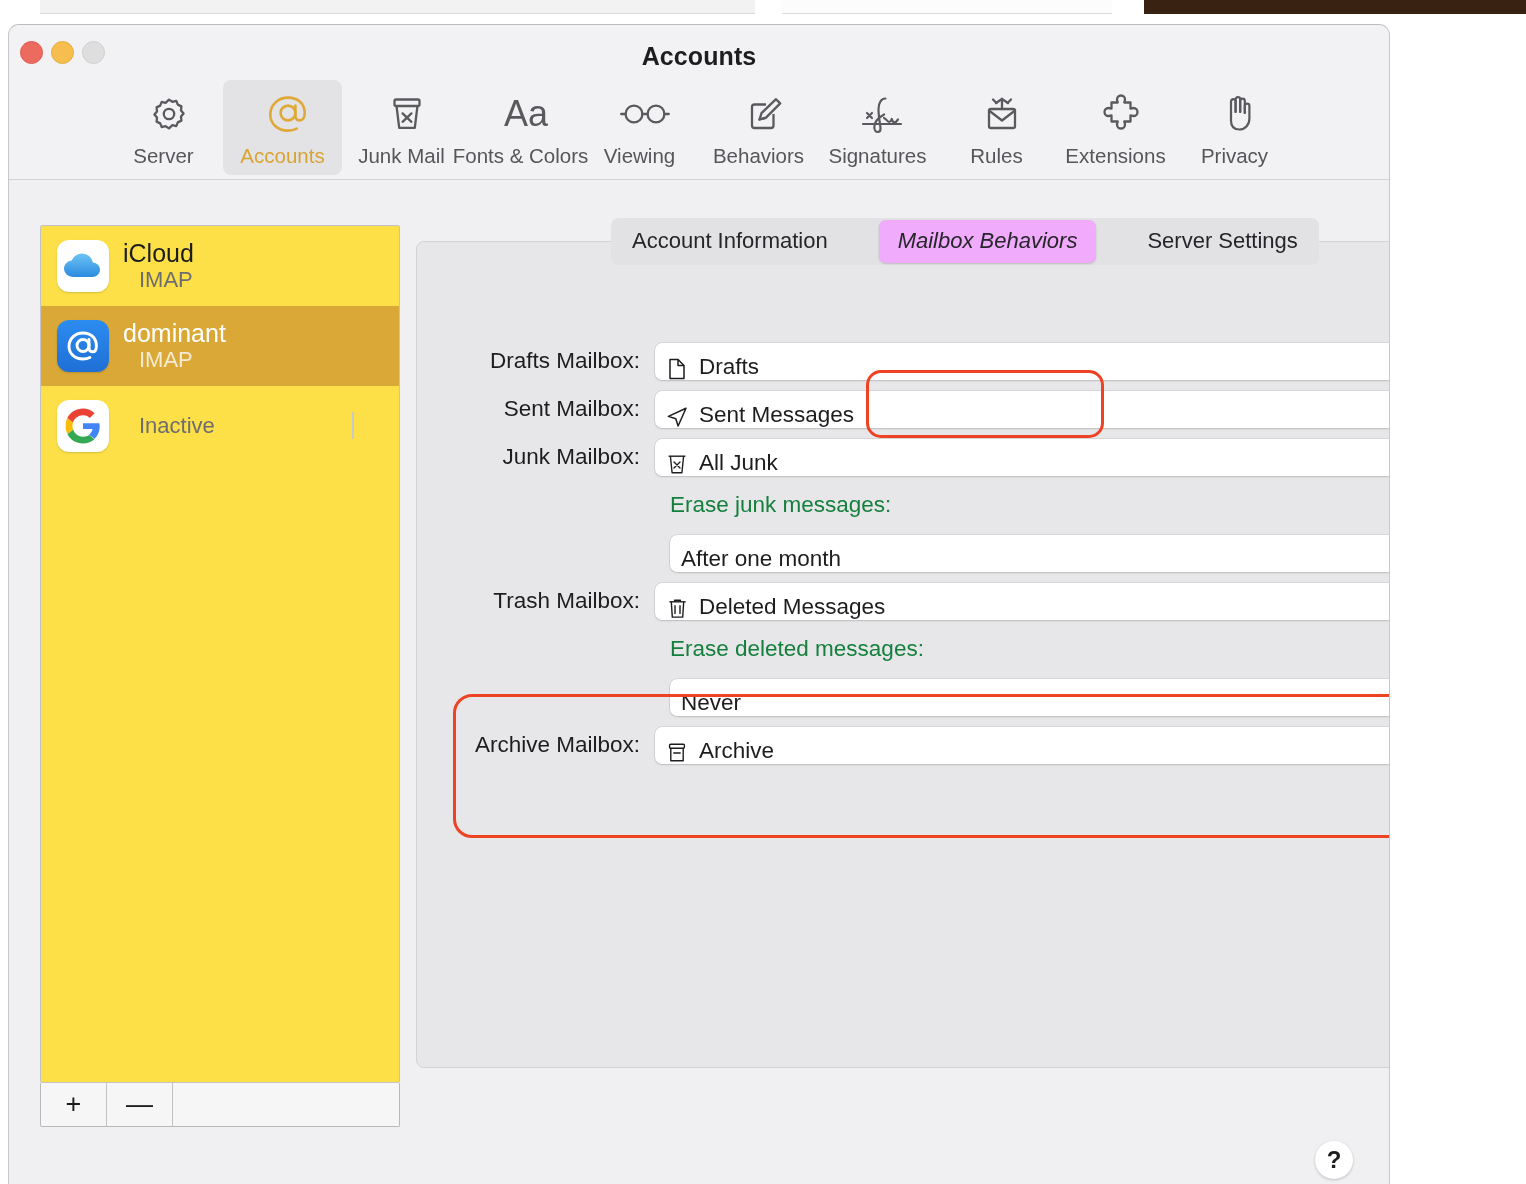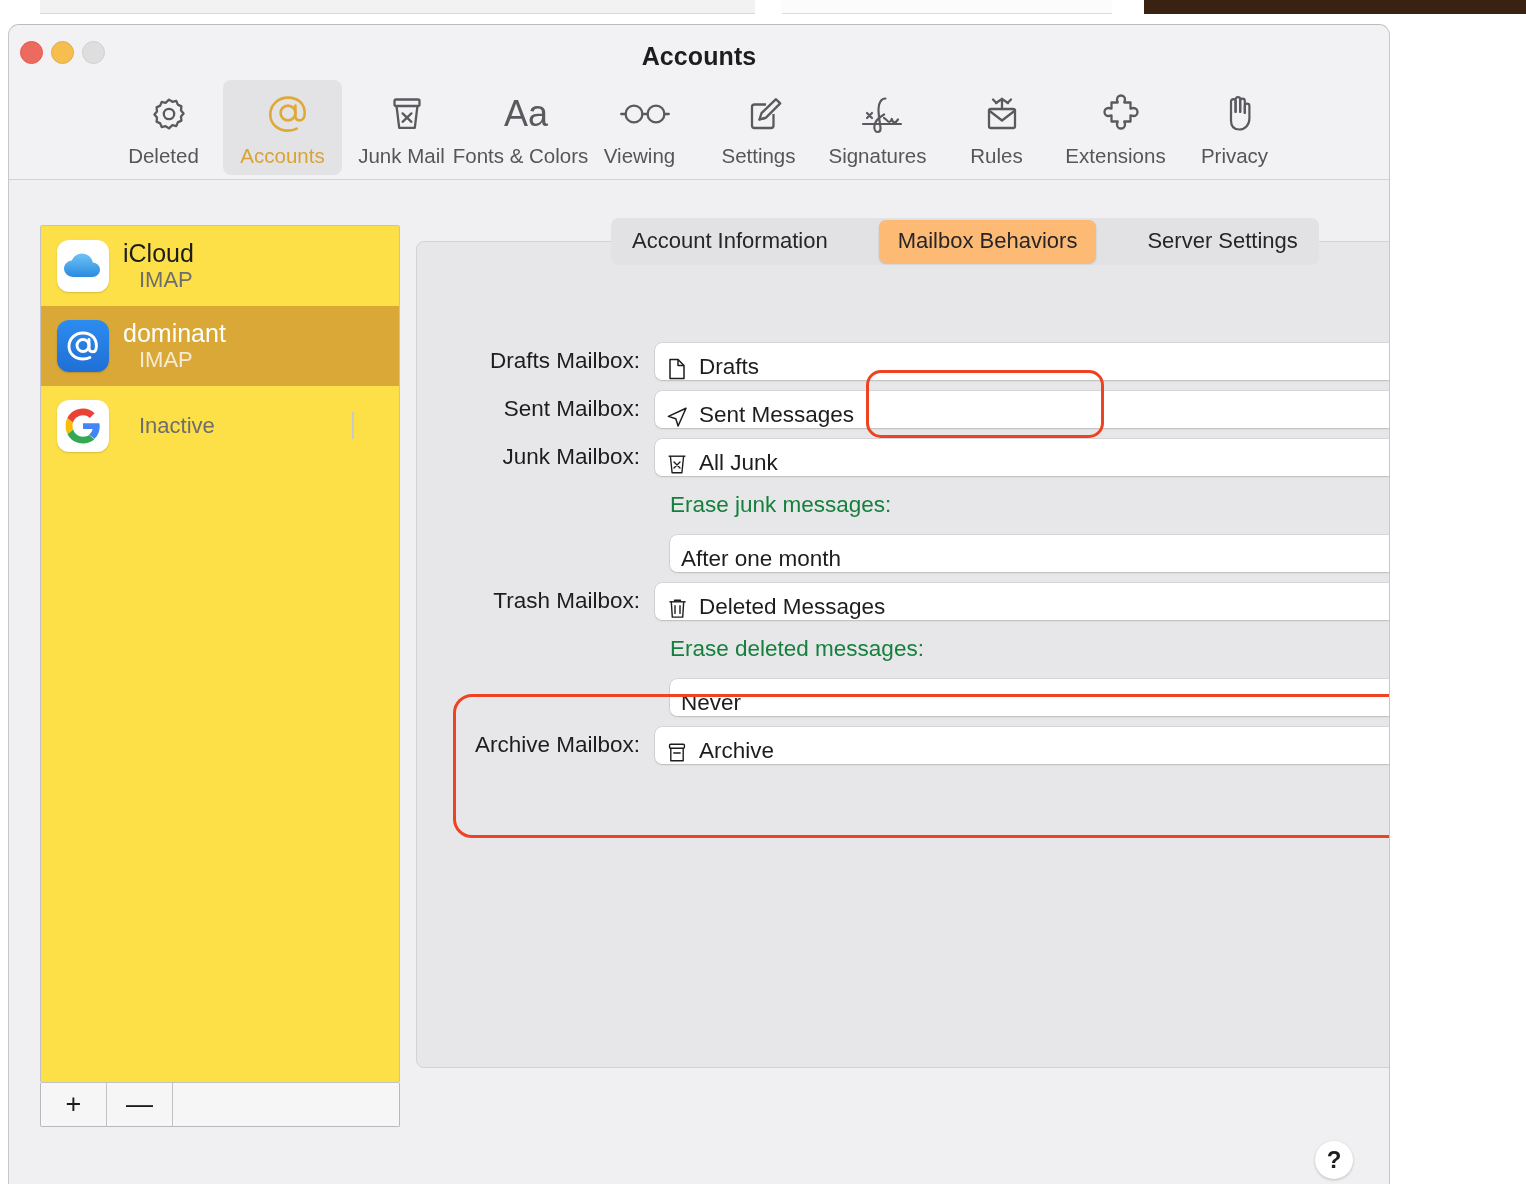--- a/index.html
+++ b/index.html
@@ -163,22 +163,23 @@
     gap: 32px;
   }
   .tab {
     padding: 8px 19px 9px;
     font-size: 22px; color: #26262a;
     border-radius: 7px;
     white-space: nowrap;
     cursor: default;
   }
   .tab.active {
-    background: #fdba74;
+    background: #f0abfc;
     box-shadow: 0 1px 2px rgba(0,0,0,0.17);
+    font-style: italic;
   }
 
   
   #mailbox-form {
     position: absolute; left: 0; top: 95px; right: 0;
     padding-left: 48px; padding-right: 26px;
   }
   .form-row {
     display: flex; align-items: center;
     height: 48px;
@@ -277,21 +278,21 @@
 
     <div id="toolbar">
 
       <div class="toolbar-item">
         <span class="toolbar-icon">
           <svg width="44" height="44" viewBox="0 0 44 44" fill="none" stroke="#5a5a5e" stroke-width="2.3">
             <circle cx="22" cy="22" r="5.2"></circle>
             <path d="M22 7.6l3.4 2.2 3.9-.9 1.5 3.7 3.6 1.8-.4 4 2.6 3.1-2.6 3.1.4 4-3.6 1.8-1.5 3.7-3.9-.9L22 36.4l-3.4-2.2-3.9.9-1.5-3.7-3.6-1.8.4-4L7.4 22.5l2.6-3.1-.4-4 3.6-1.8 1.5-3.7 3.9.9z" stroke-linejoin="round"></path>
           </svg>
         </span>
-        <span class="toolbar-label">Deleted</span>
+        <span class="toolbar-label">Server</span>
       </div>
 
       <div class="toolbar-item selected">
         <span class="toolbar-icon">
           <svg width="46" height="46" viewBox="0 0 46 46" fill="none" stroke="#dfa937" stroke-width="2.6" stroke-linecap="round">
             <circle cx="23" cy="22" r="7.4"></circle>
             <path d="M30.4 14.6v10.2c0 3 1.9 4.6 4.3 4.6 3 0 5-2.6 5-7.3C39.7 12.6 32.9 6.6 23 6.6 12.8 6.6 5.3 14.3 5.3 23.4c0 9.3 7.2 16.2 17.5 16.2 3.5 0 6.5-.7 8.9-2"></path>
           </svg>
         </span>
         <span class="toolbar-label">Accounts</span>
@@ -329,21 +330,21 @@
       </div>
 
       <div class="toolbar-item">
         <span class="toolbar-icon">
           <svg width="44" height="44" viewBox="0 0 44 44" fill="none" stroke="#5a5a5e" stroke-width="2.3" stroke-linejoin="round">
             <path d="M31.5 22v11.5a2.5 2.5 0 01-2.5 2.5H12.5A2.5 2.5 0 0110 33.5V15a2.5 2.5 0 012.5-2.5H24"></path>
             <path d="M17.5 27.5l2-6.4L34 7.2l4.2 4.2L24 25.6z"></path>
             <path d="M17.5 27.5l5.6-1.4" stroke-linecap="round"></path>
           </svg>
         </span>
-        <span class="toolbar-label">Settings</span>
+        <span class="toolbar-label">Behaviors</span>
       </div>
 
       <div class="toolbar-item">
         <span class="toolbar-icon">
           <svg width="50" height="44" viewBox="0 0 50 44" fill="none" stroke="#5a5a5e" stroke-width="2.2" stroke-linecap="round" stroke-linejoin="round">
             <path d="M5 32h38"></path>
             <path d="M9 21l5 5M14 21l-5 5"></path>
             <path d="M27.5 6.5c-4 0-7 4-7 10.5 0 8.5 2 16 2 19.5 0 2-1.2 3.5-2.8 3.5-2 0-3.4-2.2-3.4-5 0-5.5 4.4-9.5 9.8-12.5"></path>
             <path d="M26 26c2.5 1 3.6 4 5.2 4 1.4 0 2-1.6 2.6-3 .6 2.3 1.6 3.4 2.8 3.4 1.6 0 2.5-1.4 3.4-3"></path>
           </svg>

